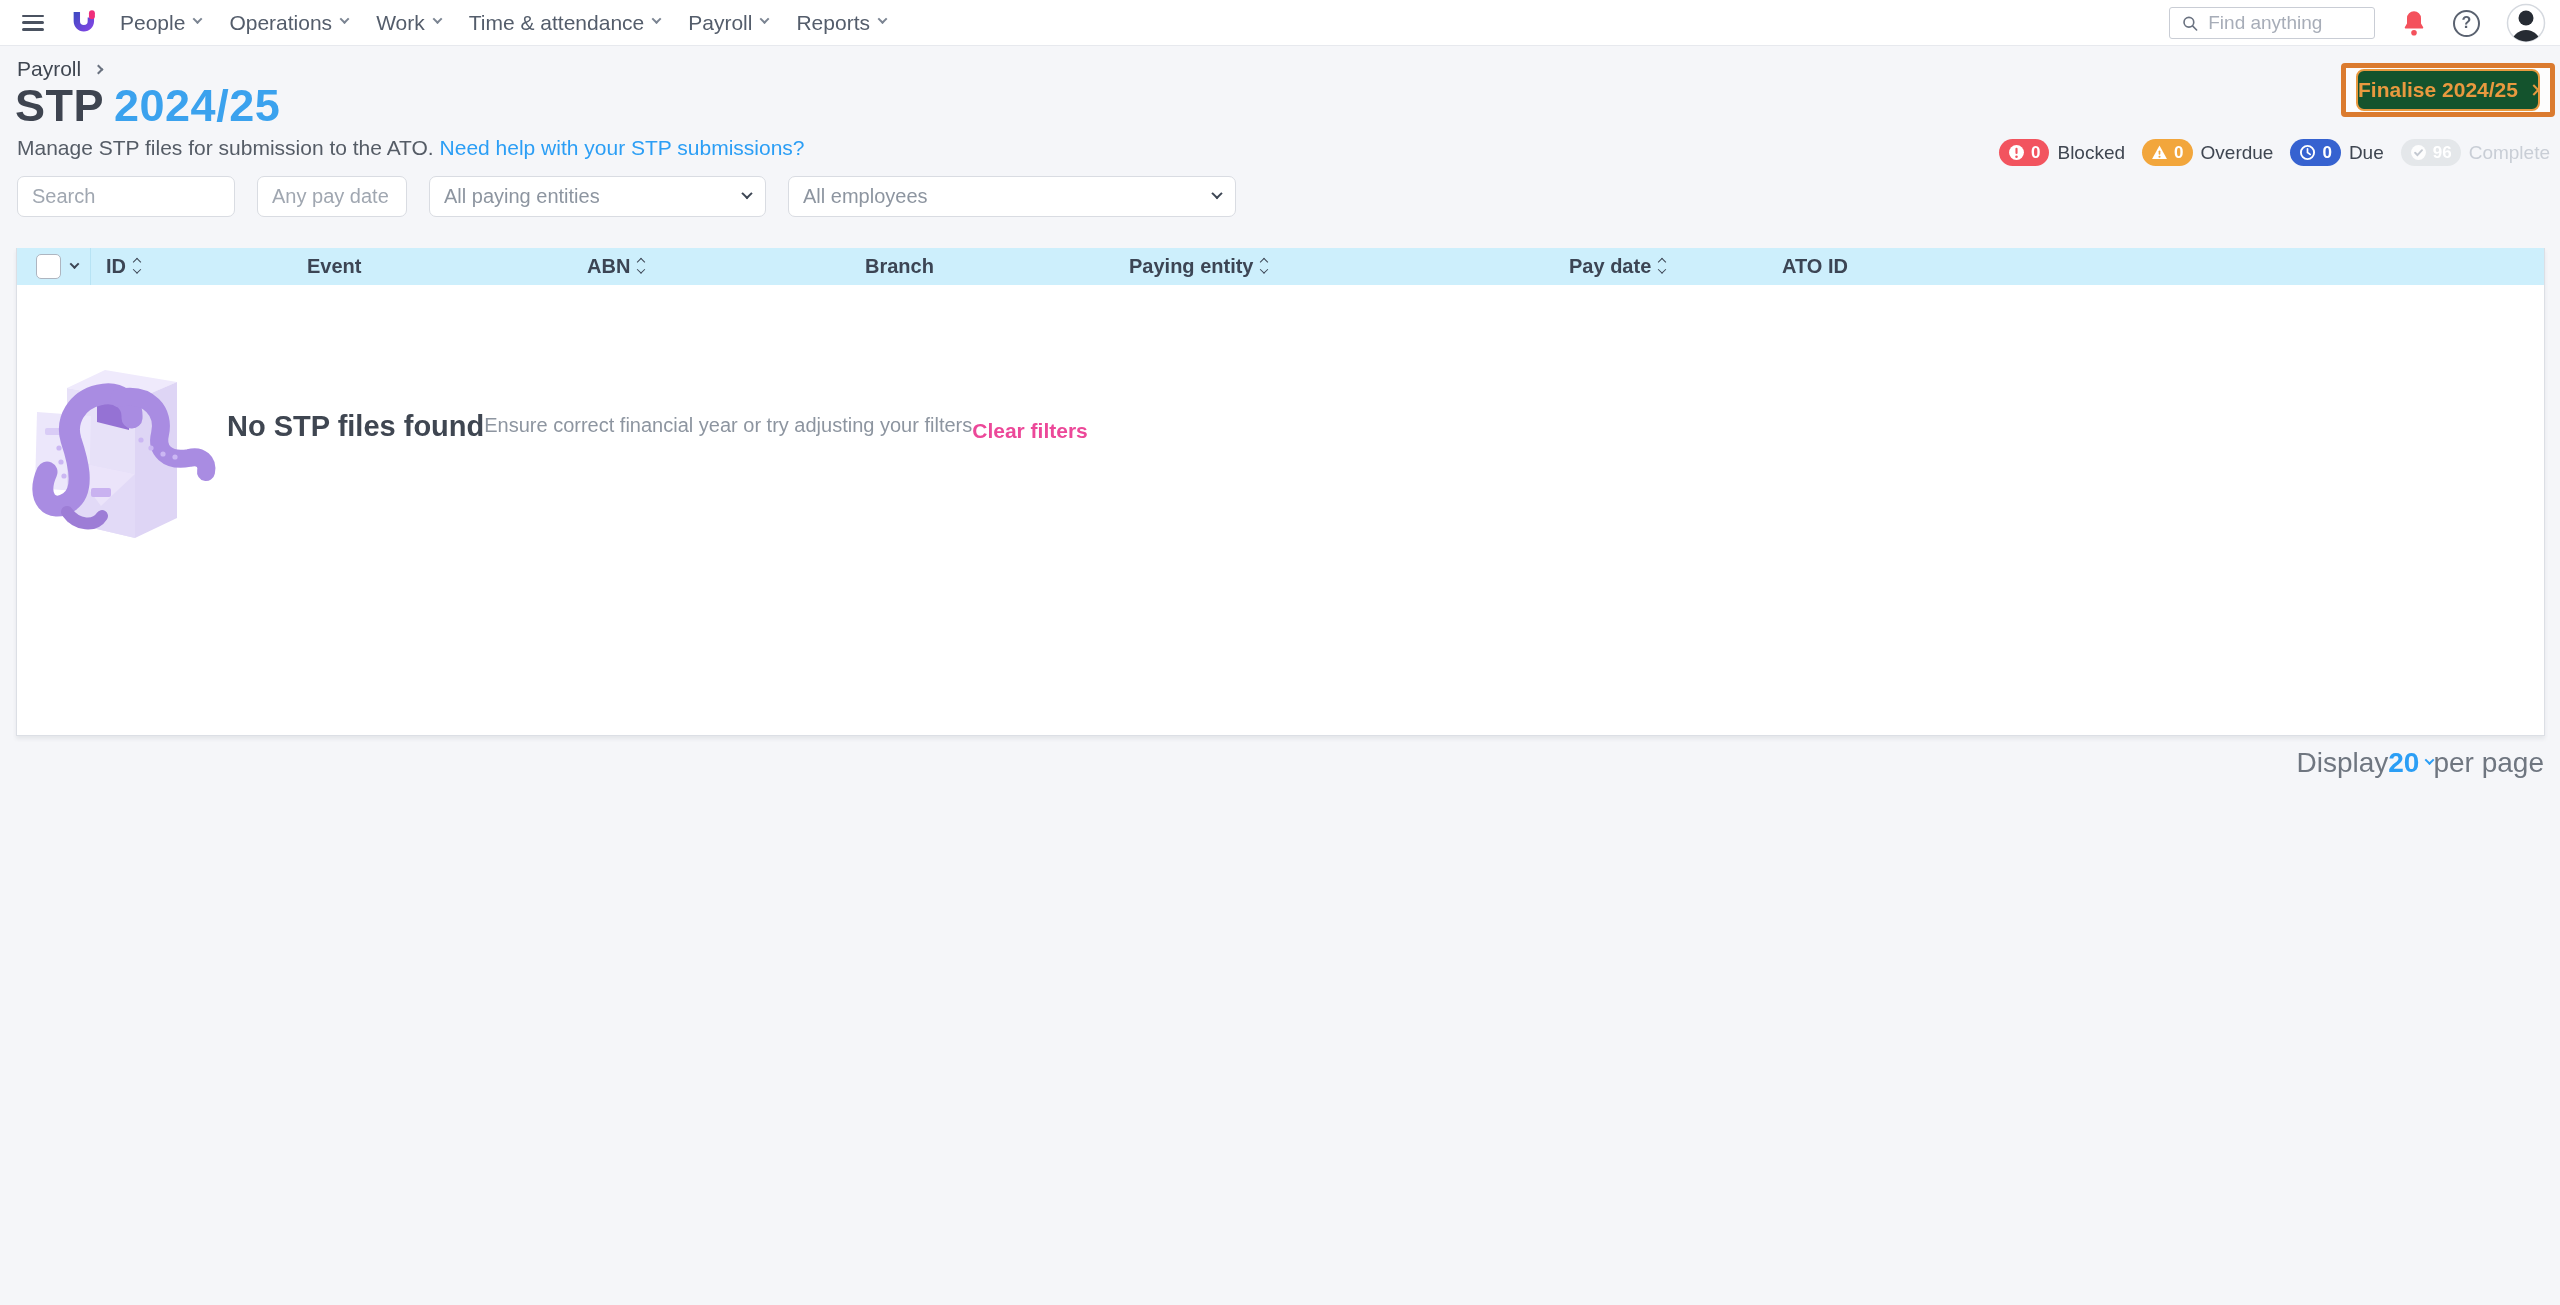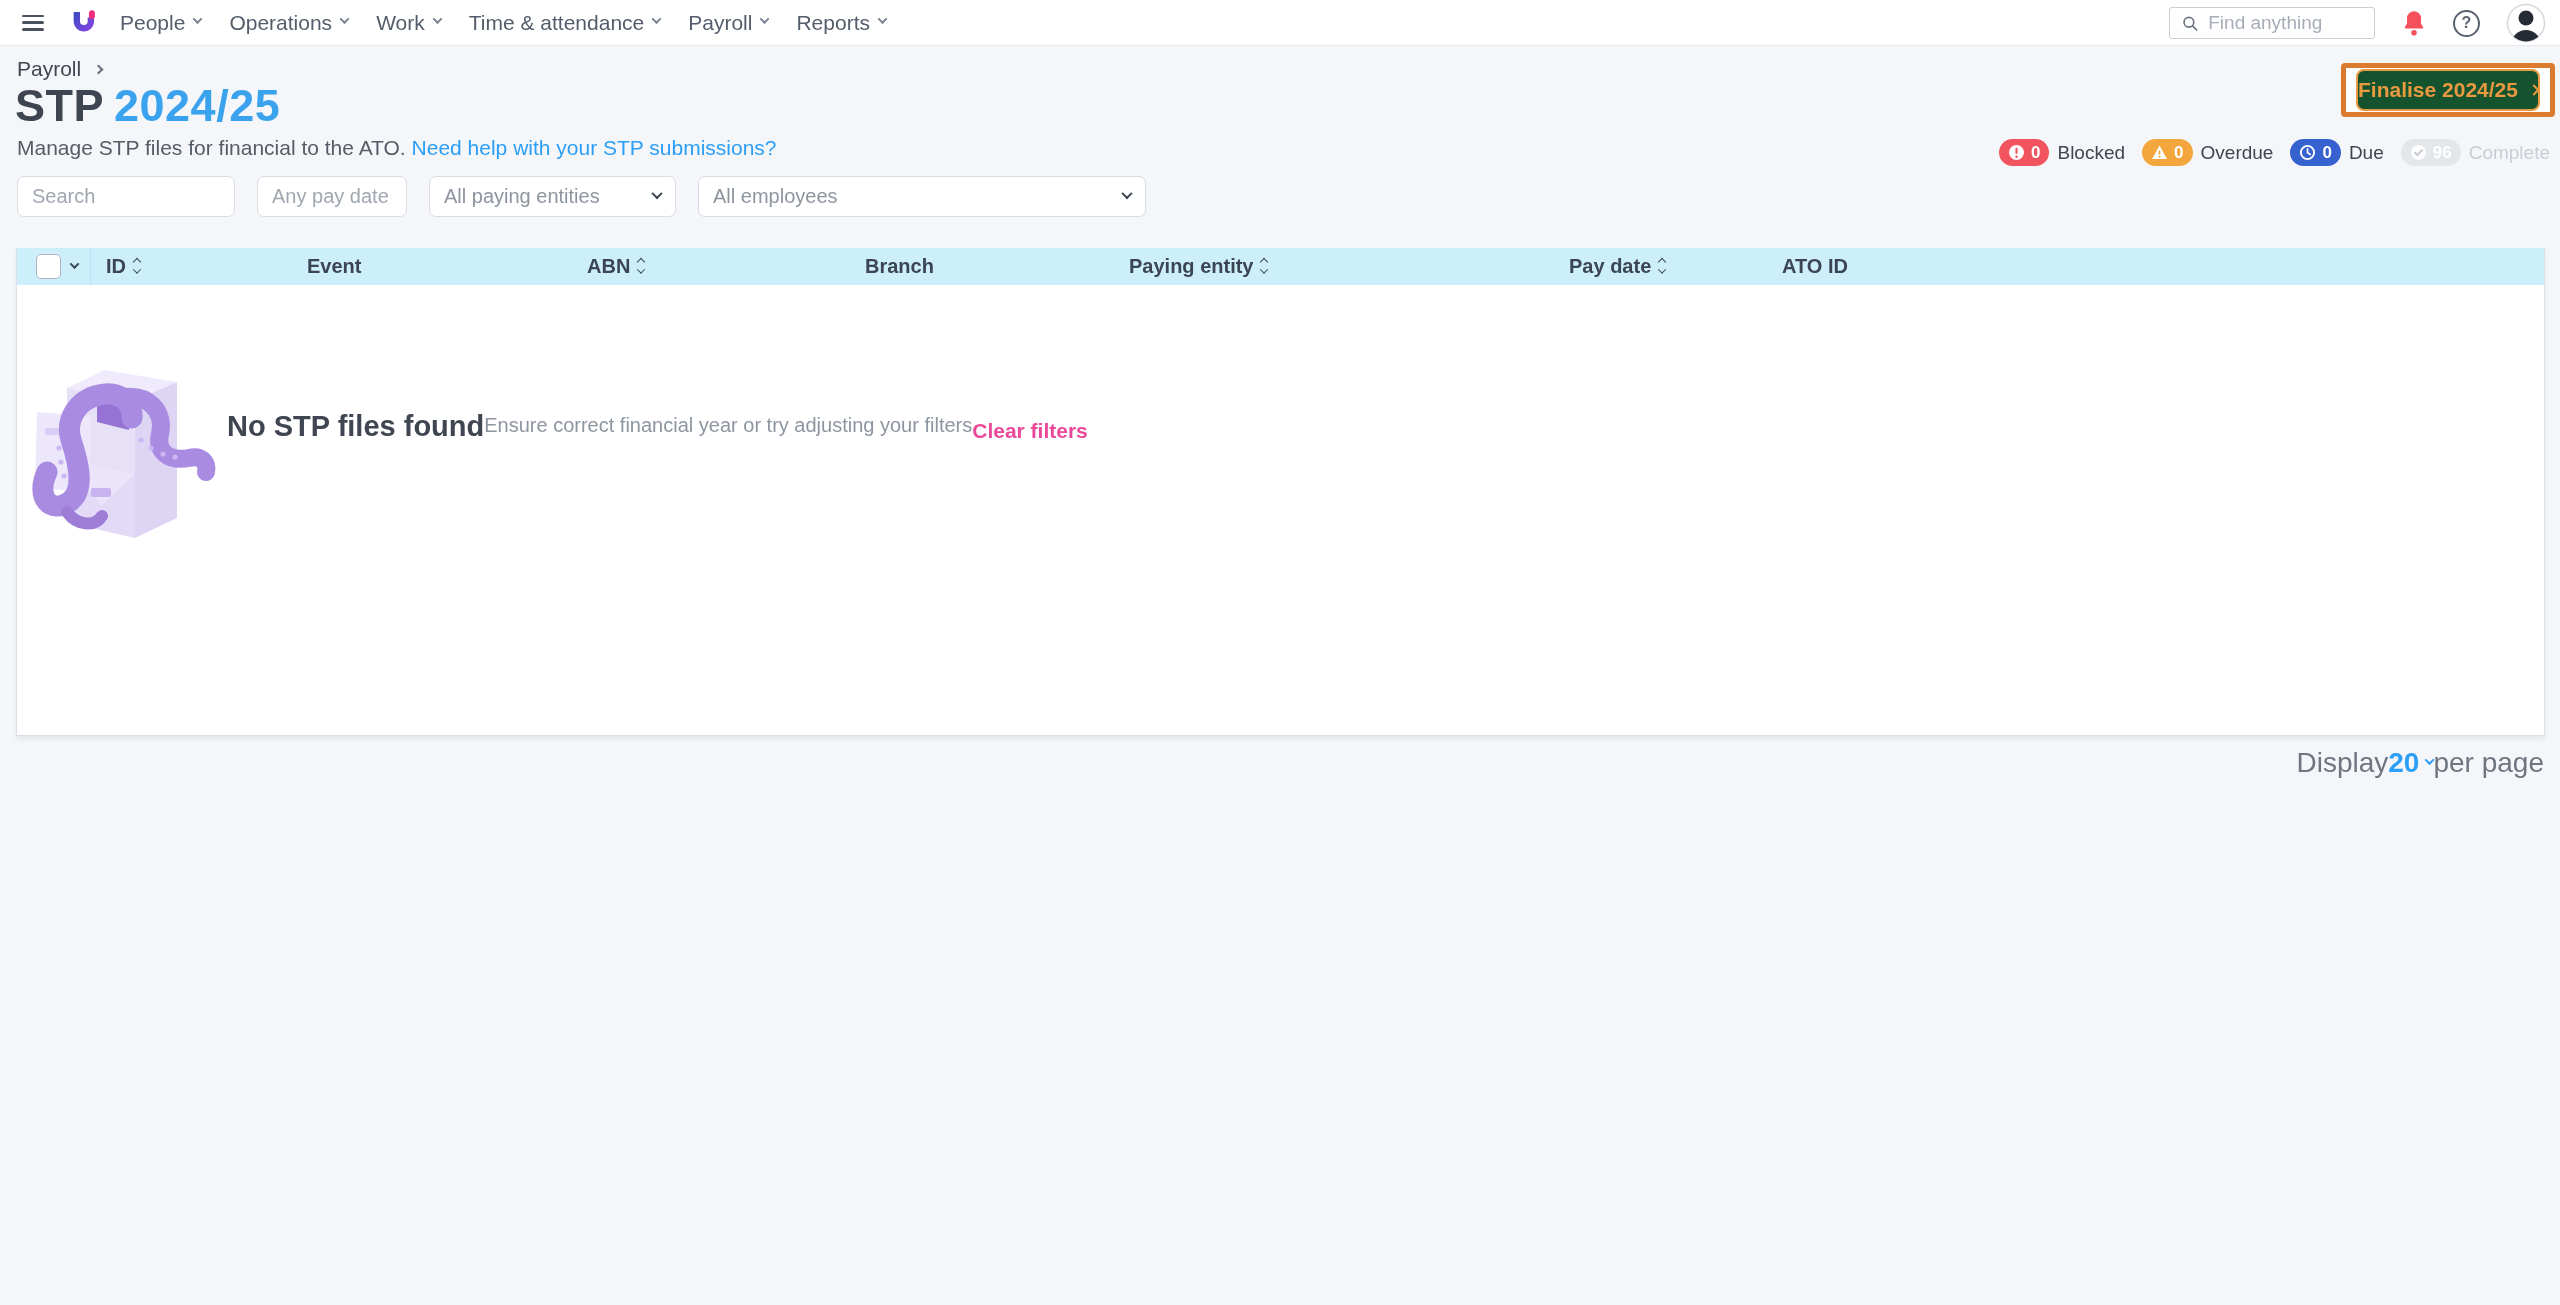--- a/index.html
+++ b/index.html
@@ -67,21 +67,21 @@
   
   .filters { position:absolute; top:176px; left:17px; display:flex; gap:22px; }
   .filters input, .select-box { height:41px; border:1.5px solid #d9dce2; border-radius:7px;
        background:#fff; font-size:20px; font-family:inherit; color:#3f4651; padding:0 14px; outline:none; }
   .filters input::placeholder { color:#a0a7b1; }
   .f-search { width:218px; }
   .f-paydate { width:150px; }
   .select-box { display:flex; align-items:center; justify-content:space-between; cursor:pointer; }
   .select-box .value { color:#8d95a0; }
   .select-box .chev { width:8px; height:8px; color:#3d4654; margin-top:-4px; }
-  .s-entities { width:247px;border-radius:7px; }
+  .s-entities { width:337px;border-radius:7px; }
   .s-employees { width:448px; }
 
   
   .table-card { position:absolute; top:248px; left:16px; width:2529px; height:488px;
                 background:#ffffff; border:1px solid #dcdfe5; border-top:none;
                 box-shadow:0 3px 4px rgba(40,50,70,0.08); }
   .thead { display:flex; align-items:center; height:37px; background:#cdeffc; font-size:20px;
            font-weight:600; color:#3c4554; }
   .th { display:flex; align-items:center; gap:8px; padding-right:8px; }
   .th .sort { display:flex; flex-direction:column; gap:3px; color:#3c4554; }
@@ -198,21 +198,21 @@
   <div class="breadcrumb">
     <span>Payroll</span>
     <i class="chev"></i>
   </div>
 
   <div class="page-title">
     <span>STP</span><span class="year">2024/25</span>
   </div>
 
   <div class="page-subtitle">
-    <span>Manage STP files for financial to the ATO.</span>
+    <span>Manage STP files for submission to the ATO.</span>
     <a>Need help with your STP submissions?</a>
   </div>
 
   <div class="finalise-highlight">
     <button class="finalise-btn">
       <span>Finalise 2024/25</span>
       <i class="chev"></i>
     </button>
   </div>
 

